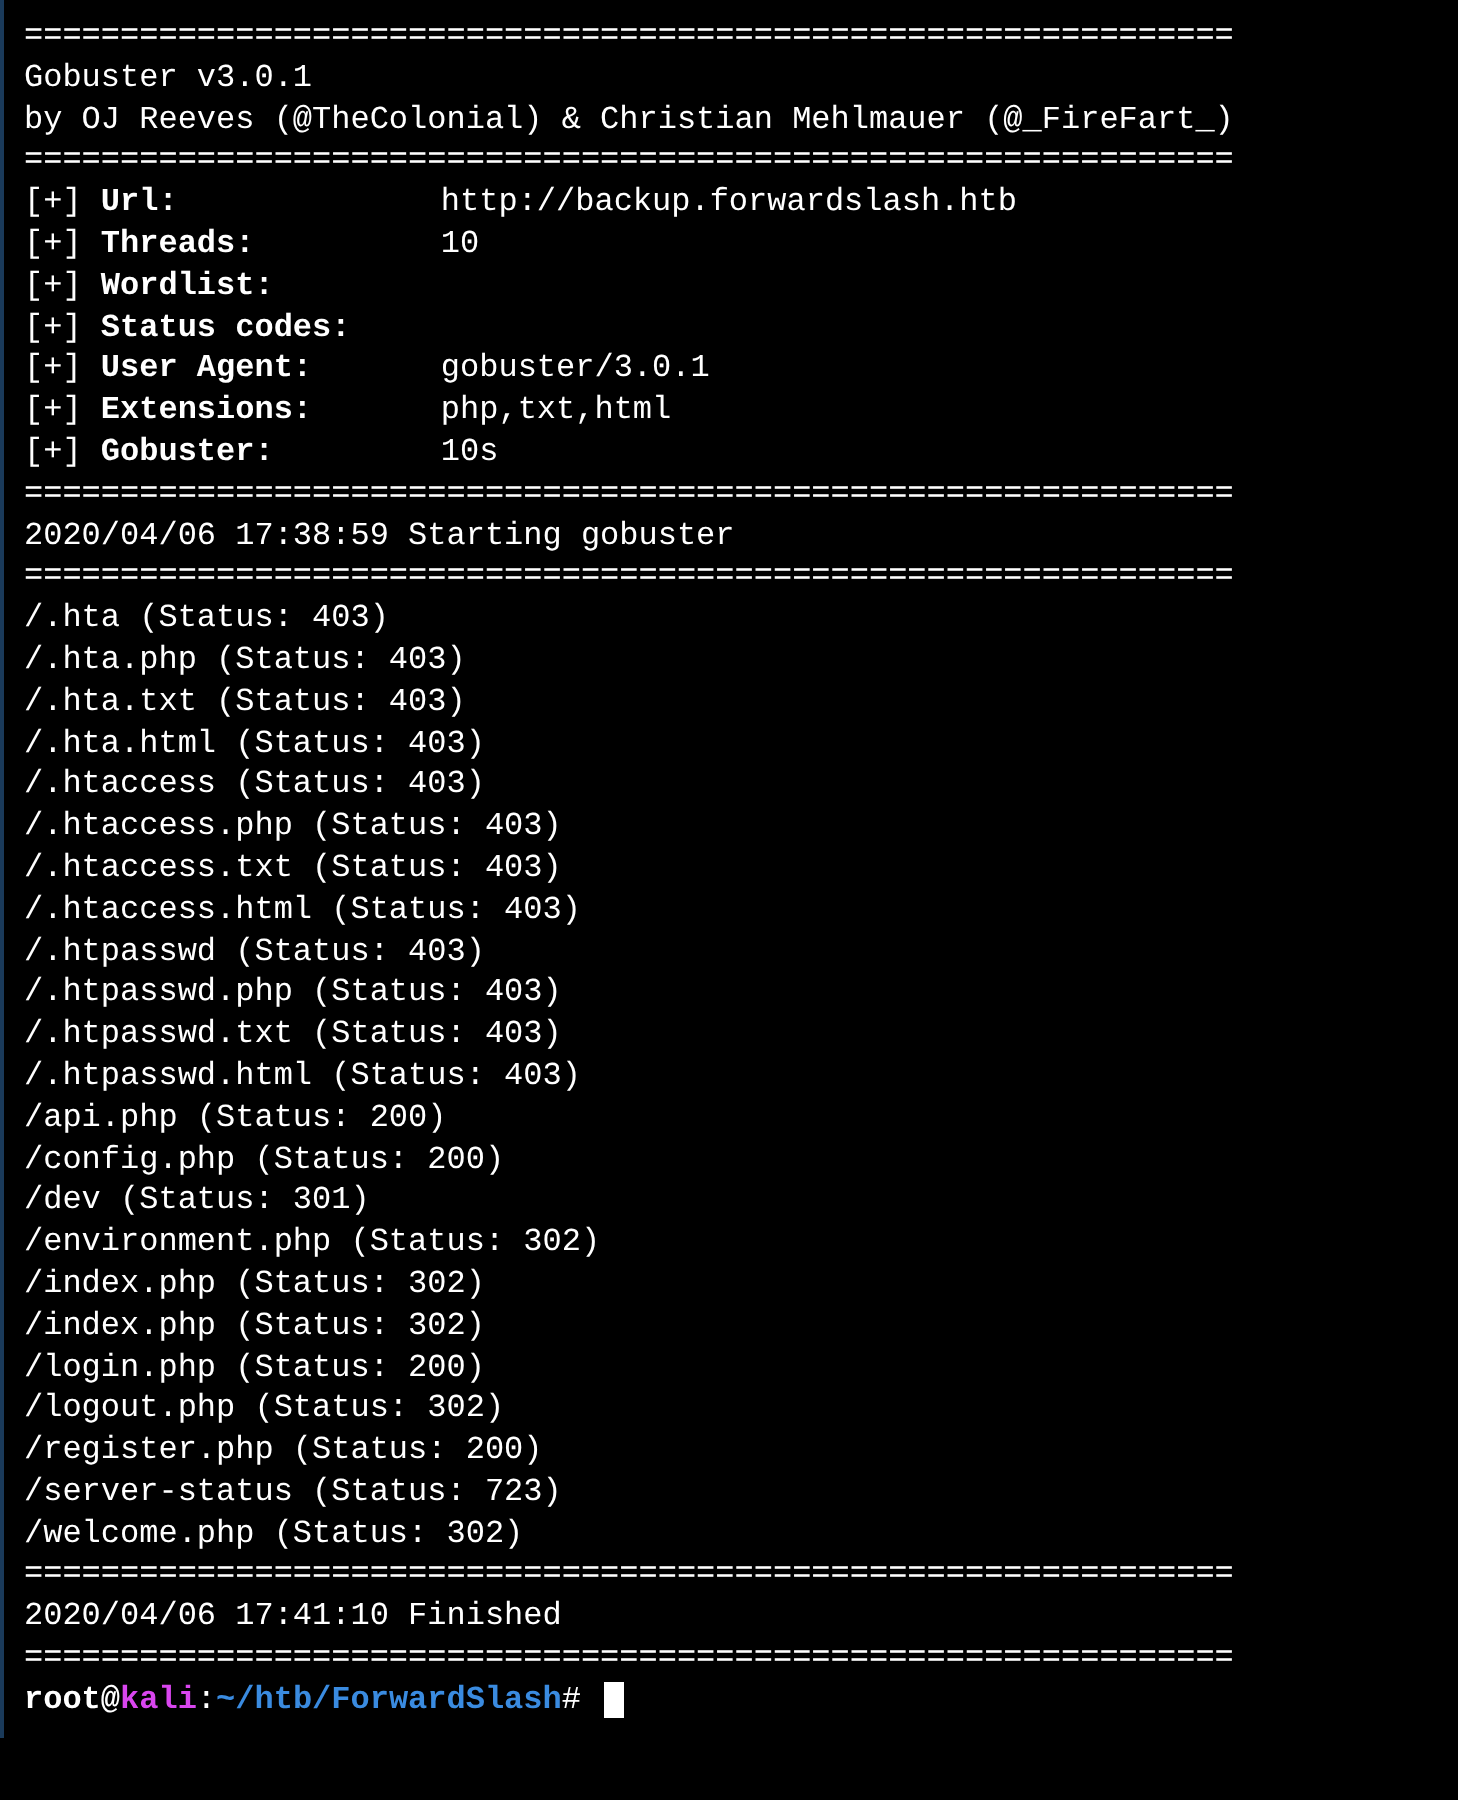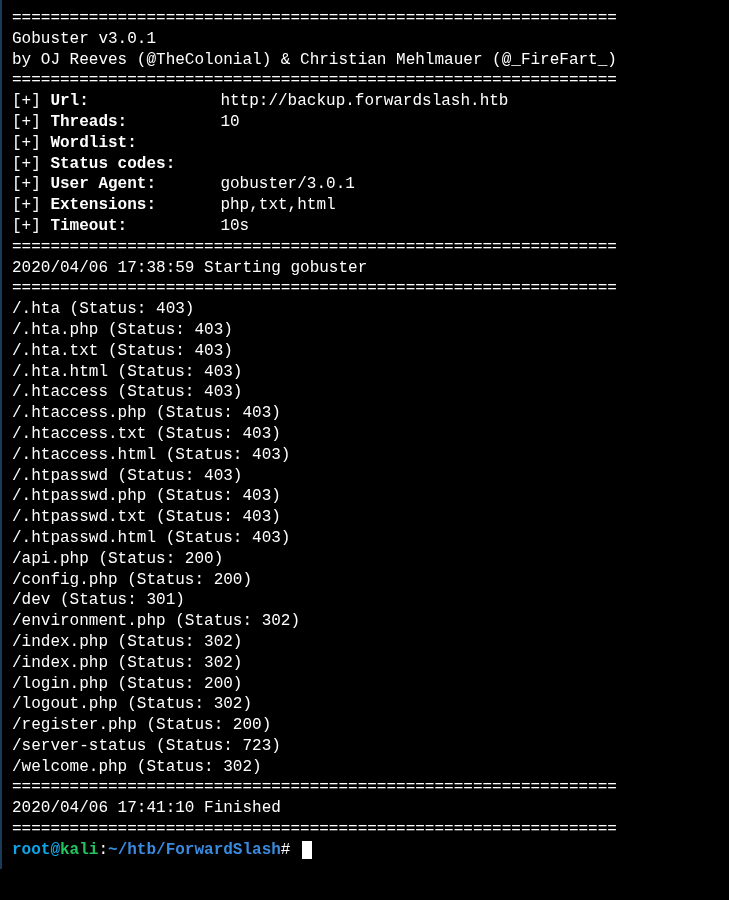--- a/index.html
+++ b/index.html
@@ -36,22 +36,22 @@
       width: 170px;
       font-weight: bold;
     }
     .config-value {
       display: inline;
       font-family: Liberation Mono, monospace;
     }
     .prompt {
       white-space: pre;
     }
-    .user { color: #0ea5e9; font-weight: bold; font-family: Liberation Mono, monospace; }
-    .host { color: #22c55e; font-weight: bold; }
+    .user { color: #ffffff; font-weight: bold; font-family: Liberation Mono, monospace; }
+    .host { color: #d946ef; font-weight: bold; }
     .colon { color: #fff; }
     .path { color: #3a8be0; font-weight: bold; }
     .hash { color: #fff; }
     .cursor {
       display: inline-block;
       width: 10px;
       height: 18px;
       background: #fff;
       vertical-align: text-bottom;
       margin-left: 2px;
@@ -65,21 +65,21 @@
 <div class="line">by OJ Reeves (@TheColonial) &amp; Christian Mehlmauer (@_FireFart_)</div>
 <div class="separator">===============================================================</div>
 
 <div id="config-block">
     <div class="config-line"><span class="config-prefix">[+] </span><span class="config-label">Url:</span><span class="config-value">http://backup.forwardslash.htb</span></div>
     <div class="config-line"><span class="config-prefix">[+] </span><span class="config-label">Threads:</span><span class="config-value">10</span></div>
     <div class="config-line"><span class="config-prefix">[+] </span><span class="config-label">Wordlist:</span></div>
     <div class="config-line"><span class="config-prefix">[+] </span><span class="config-label">Status codes:</span></div>
     <div class="config-line"><span class="config-prefix">[+] </span><span class="config-label">User Agent:</span><span class="config-value">gobuster/3.0.1</span></div>
     <div class="config-line"><span class="config-prefix">[+] </span><span class="config-label">Extensions:</span><span class="config-value">php,txt,html</span></div>
-    <div class="config-line"><span class="config-prefix">[+] </span><span class="config-label">Timeout:</span><span class="config-value">10s</span></div>
+    <div class="config-line"><span class="config-prefix">[+] </span><span class="config-label">Gobuster:</span><span class="config-value">10s</span></div>
   </div>
 
 <div class="separator">===============================================================</div>
 <div class="line">2020/04/06 17:38:59 Starting gobuster</div>
 <div class="separator">===============================================================</div>
 
 <div id="results-block">
     <div class="line">/.hta (Status: 403)</div>
     <div class="line">/.hta.php (Status: 403)</div>
     <div class="line">/.hta.txt (Status: 403)</div>

